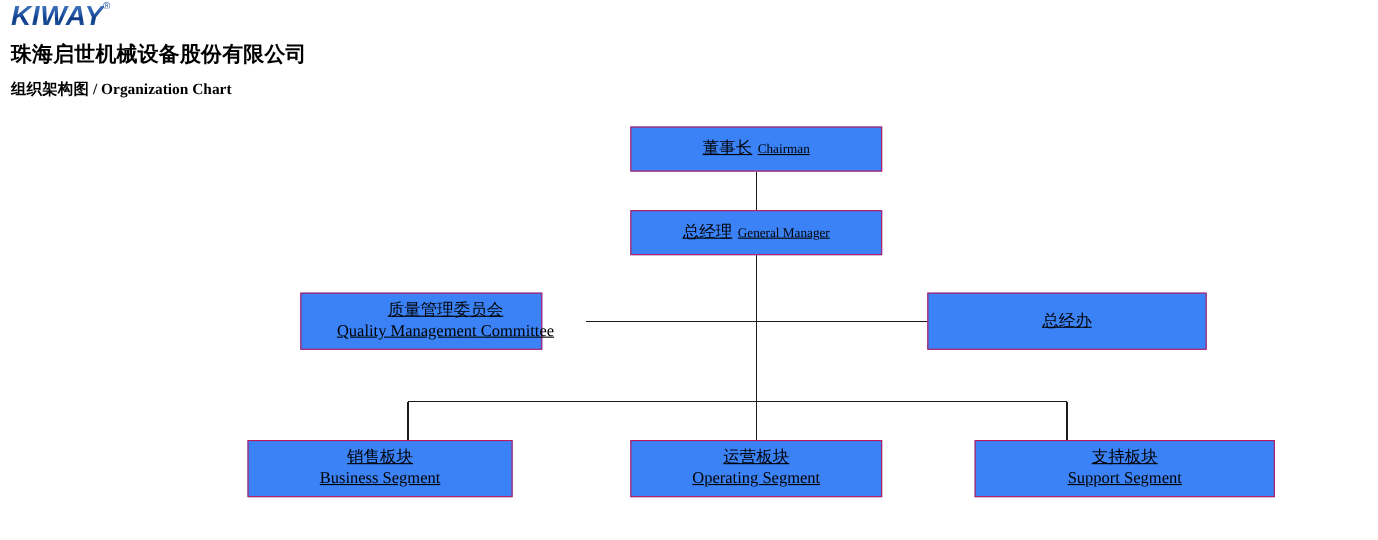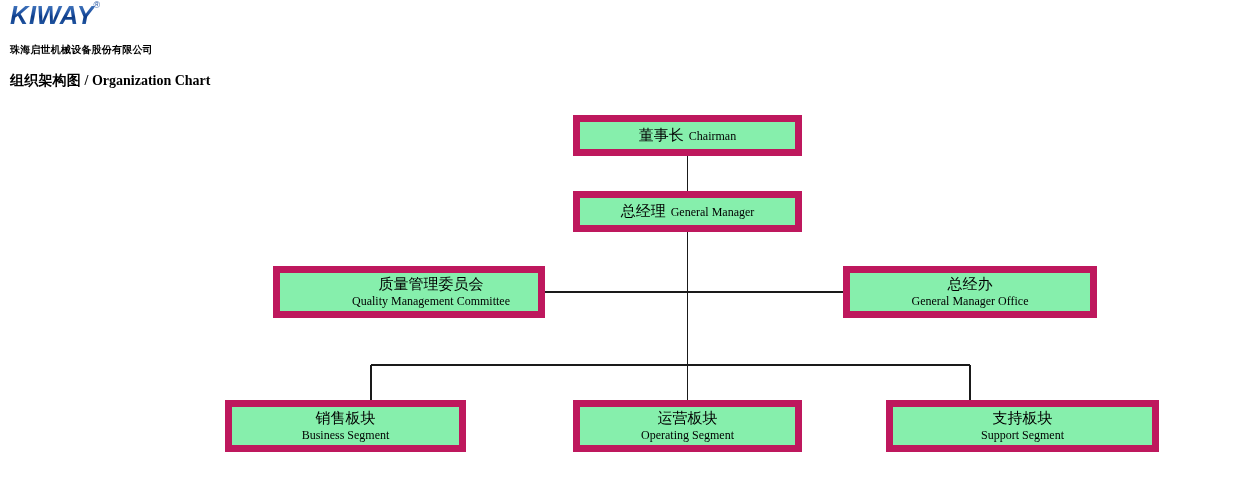--- a/index.html
+++ b/index.html
@@ -47,21 +47,21 @@
     font-family: "Liberation Sans", sans-serif;
     font-size: 9px;
     color: #1a4d9e;
     margin-left: 1px;
     position: relative;
     top: -10px;
   }
   .company-name {
     font-family: "Liberation Sans", sans-serif;
     font-weight: bold;
-    font-size: 10px;
+    font-size: 19px;
     line-height: 16px;
     margin-top: 14px;
     letter-spacing: 0.2px;
   }
   .chart-title {
     font-weight: bold;
     font-size: 14px;
     line-height: 16px;
     margin-top: 14px;
   }
@@ -86,59 +86,60 @@
     left: 0;
     top: 0;
     width: 1253px;
     height: 491px;
     pointer-events: none;
   }
 
   .node-box {
     position: absolute;
     box-sizing: border-box;
-    background: #86efac;
-    border: 7px solid #be185d;
+    background: #3b82f6;
+    border: 1px solid #be185d;
     display: flex;
     flex-direction: column;
     align-items: center;
     justify-content: center;
     text-align: center;
     line-height: 1.25;
+    text-decoration: underline;
   }
   .node-line {
     display: block;
     white-space: nowrap;
   }
   .node-line.cn {
     font-family: "Liberation Sans", sans-serif;
     font-size: 15px;
   }
   .node-line.en {
     font-family: "Liberation Serif", serif;
-    font-size: 12px;
+    font-size: 15px;
   }
   .node-line.inline-cn {
     font-family: "Liberation Sans", sans-serif;
     font-size: 15px;
   }
   .node-line.inline-en {
     font-family: "Liberation Serif", serif;
     font-size: 12px;
   }
   .single-line {
     display: flex;
     align-items: baseline;
     gap: 5px;
   }
 
   
   #node-chairman        { left: 573px; top: 115px; width: 229px; height: 41px; }
   #node-gm              { left: 573px; top: 191px; width: 229px; height: 41px; }
-  #node-qmc             { left: 273px; top: 266px; width: 272px; height: 52px; padding-left: 44px; }
+  #node-qmc             { left: 273px; top: 266px; width: 220px; height: 52px; padding-left: 44px; }
   #node-gmo             { left: 843px; top: 266px; width: 254px; height: 52px; }
   #node-business        { left: 225px; top: 400px; width: 241px; height: 52px; }
   #node-operating       { left: 573px; top: 400px; width: 229px; height: 52px; }
   #node-support         { left: 886px; top: 400px; width: 273px; height: 52px; justify-content: center; }
 </style>
 </head>
 <body>
 
 <div id="header-block">
   <div id="logo-row">
@@ -186,21 +187,20 @@
     </div>
   </div>
 
   <div class="node-box" id="node-qmc">
     <span class="node-line cn">质量管理委员会</span>
     <span class="node-line en">Quality Management Committee</span>
   </div>
 
   <div class="node-box" id="node-gmo">
     <span class="node-line cn">总经办</span>
-    <span class="node-line en">General Manager Office</span>
   </div>
 
   <div class="node-box" id="node-operating">
     <span class="node-line cn">运营板块</span>
     <span class="node-line en">Operating Segment</span>
   </div>
 
   <div class="node-box" id="node-business">
     <span class="node-line cn">销售板块</span>
     <span class="node-line en">Business Segment</span>

